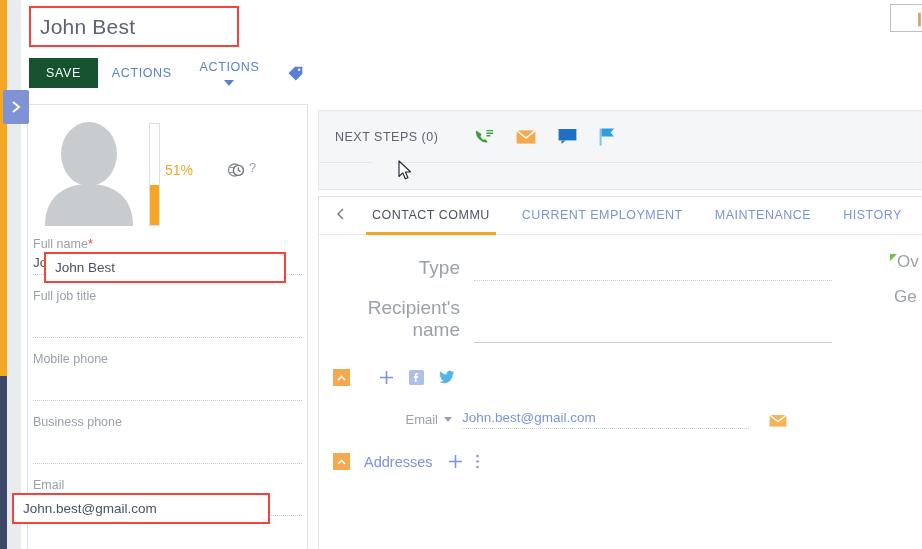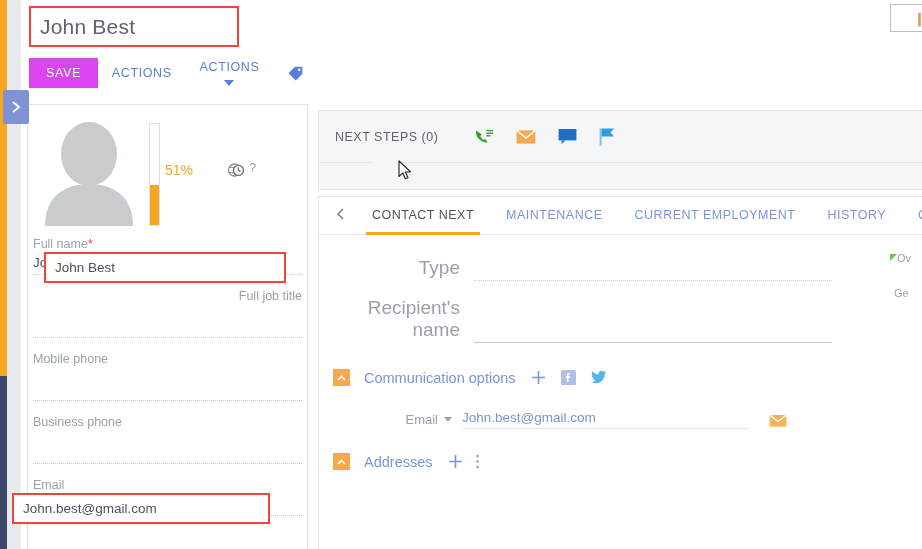--- a/index.html
+++ b/index.html
@@ -36,21 +36,21 @@
   .header { position: absolute; left: 21px; top: 0; right: 0; height: 92px; background: #ffffff; }
   .title-wrap {
     position: absolute; left: 8px; top: 6px; width: 210px; height: 41px;
     border: 2px solid #f4433c; background: #ffffff;
     display: flex; align-items: center; padding-left: 9px;
   }
   .title-text { font-size: 21px; color: #5d6470; font-weight: 400; letter-spacing: .2px; }
 
   .toolbar { position: absolute; left: 8px; top: 52px; display: flex; align-items: center; gap: 0; }
   .btn-save {
-    background: #d946ef; color: #fff; font-size: 12.5px; letter-spacing: .6px;
+    background: #14532d; color: #fff; font-size: 12.5px; letter-spacing: .6px;
     padding: 8px 17px; border: none; cursor: pointer; font-family: inherit; text-align: right;
   }
   .btn-flat {
     background: transparent; border: none; color: #5a7fd6; font-size: 12.5px;
     letter-spacing: .6px; padding: 8px 14px; cursor: pointer; font-family: inherit;
   }
   .btn-actions { display: flex; align-items: center; gap: 6px; flex-direction: column; }
   .caret-down {
     width: 0; height: 0; border-left: 5px solid transparent; border-right: 5px solid transparent;
     border-top: 6px solid #5a7fd6; display: inline-block;
@@ -162,21 +162,21 @@
   .email-caret {
     width: 0; height: 0; border-left: 4px solid transparent; border-right: 4px solid transparent;
     border-top: 5px solid #9aa1ab; margin-bottom: 7px; margin-right: 10px;
   }
   .email-value-wrap { width: 287px; border-bottom: 1px dotted #cdd2d8; padding-bottom: 2px; }
   .email-value { font-size: 13.5px; color: #7b93dd; }
   .mail-icon { margin-left: 20px; margin-bottom: 1px; display: flex; align-items: center; cursor: pointer; }
 
   
   .right-col { position: absolute; right: 0; top: 250px; width: 40px; }
-  .right-lab { font-size: 11px; color: #9aa1ab; white-space: nowrap; position: absolute; }
+  .right-lab { font-size: 17px; color: #9aa1ab; white-space: nowrap; position: absolute; }
   .green-tri {
     position: absolute; width: 0; height: 0;
     border-left: 7px solid #6cc24a; border-bottom: 7px solid transparent;
   }
 
   
   .cursor { position: absolute; left: 398px; top: 160px; z-index: 20; pointer-events: none; }
 </style>
 </head>
 <body>
@@ -250,21 +250,21 @@
       <span class="field-label">
         <span>Full name</span><span style="color:#f4433c;">*</span>
       </span>
       <span class="field-value">John Best</span>
       <div class="field-underline"></div>
       <div class="hl-box" style="left:16px; top:15px; width:242px; height:31px;">
         <span class="hl-text">John Best</span>
       </div>
     </div>
 
-    <div class="field" style="margin-top:14px;text-align:right;">
+    <div class="field" style="margin-top:14px;">
       <span class="field-label">Full job title</span>
       <div class="field-empty"></div>
       <div class="field-underline"></div>
     </div>
 
     <div class="field" style="margin-top:14px;">
       <span class="field-label">Mobile phone</span>
       <div class="field-empty"></div>
       <div class="field-underline"></div>
     </div>
@@ -324,23 +324,23 @@
   <div class="content-panel">
 
     <div class="tabbar">
       <span class="tab-prev">
         <span>
           <svg width="11" height="14" viewBox="0 0 11 14">
               <polyline points="8,2 3,7 8,12" fill="none" stroke="#6f7680" stroke-width="1.4"></polyline>
             </svg>
         </span>
       </span>
-      <span class="tab active">CONTACT NEXT</span>
+      <span class="tab active">CONTACT COMMU</span>
+      <span class="tab">CURRENT EMPLOYMENT</span>
       <span class="tab">MAINTENANCE</span>
-      <span class="tab">CURRENT EMPLOYMENT</span>
       <span class="tab">HISTORY</span>
       <span class="tab">COMMU</span>
     </div>
 
     <div class="form-area">
 
       <div class="form-row">
         <span class="form-label">Type</span>
         <span class="form-input-dotted"></span>
       </div>
@@ -350,21 +350,20 @@
         <span class="form-label">Recipient's name</span>
         <span class="form-input-solid"></span>
       </div>
 
       <div class="section-head">
         <span class="collapse-sq">
           <svg width="11" height="8" viewBox="0 0 11 8">
               <polyline points="2,6 5.5,2.4 9,6" fill="none" stroke="#ffffff" stroke-width="1.7"></polyline>
             </svg>
         </span>
-        <span class="section-title">Communication options</span>
         <span class="sec-icon">
           <svg width="17" height="17" viewBox="0 0 17 17">
             <path d="M8.5 2 V15 M2 8.5 H15" stroke="#7b93dd" stroke-width="1.6"></path>
           </svg>
         </span>
         <span class="sec-icon">
           <svg width="15" height="15" viewBox="0 0 15 15">
             <rect x="0" y="0" width="15" height="15" rx="1.5" fill="#aec0e8"></rect>
             <path d="M9.2 4.2 H8.2 C7.7 4.2 7.5 4.5 7.5 5 V6.2 H9.2 L9 7.9 H7.5 V12 H5.9 V7.9 H4.9 V6.2 H5.9 V4.9 C5.9 3.6 6.6 2.9 7.9 2.9 H9.2 Z" fill="#ffffff"></path>
           </svg>

